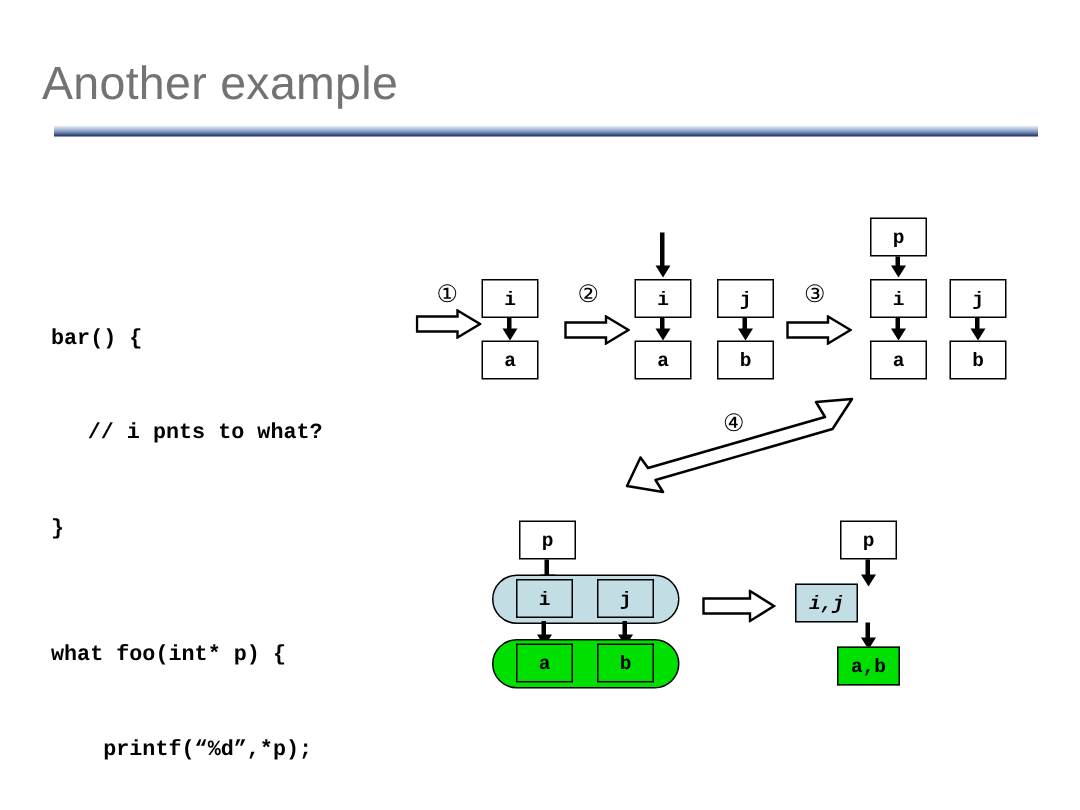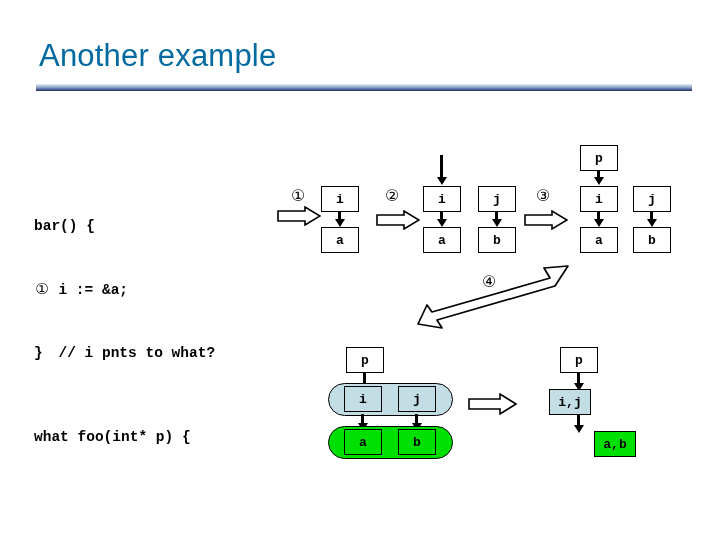--- a/index.html
+++ b/index.html
@@ -12,24 +12,24 @@
     width: 720px;
     height: 540px;
     background: #ffffff;
     overflow: hidden;
     font-family: "Liberation Sans", sans-serif;
   }
 
   
   #slide-title {
     position: absolute;
-    left: 39px;
+    left: 28px;
     top: 38px;
     font-size: 31px;
-    color: #0369a1;
+    color: #737373;
     font-family: "Liberation Sans", sans-serif;
     letter-spacing: 0.2px;
     white-space: nowrap;
   }
   #title-rule {
     position: absolute;
     left: 36px;
     top: 84px;
     width: 656px;
     height: 7px;
@@ -119,29 +119,29 @@
 </head>
 <body>
 
 <div id="slide">
 
   <div id="slide-title">Another example</div>
   <div id="title-rule"></div>
 
   <div id="code-bar" class="code">
     <div><span>bar() {</span></div>
-    <div><span class="circled">①</span> <span>i := &amp;a;</span></div>
     <div><span class="circled"></span> <span>// i pnts to what?</span></div>
     
   </div>
 
   <div id="code-close" class="code">}</div>
 
   <div id="code-foo" class="code">
     <div>what foo(int* p) {</div>
+    <div>    printf(“%d”,*p);</div>
     
   </div>
 
   <div class="stage-label" style="left:291px; top:188px;">①</div>
   <svg class="blockarrow" style="left:277px; top:206px;" width="44" height="20" viewBox="0 0 44 20">
     <polygon points="1,5 28,5 28,1 43,10 28,19 28,15 1,15" fill="#ffffff" stroke="#000000" stroke-width="1.6"></polygon>
   </svg>
 
   <div class="vbox" style="left:321px; top:186px;">i</div>
   <div class="conn" style="left:338px; top:212px; height:9px;"></div>
@@ -208,18 +208,18 @@
   <div class="vbox green" style="left:398px; top:429px;">b</div>
 
   <svg class="blockarrow" style="left:468px; top:393px;" width="50" height="22" viewBox="0 0 50 22">
     <polygon points="1,6 32,6 32,1 48,11 32,21 32,16 1,16" fill="#ffffff" stroke="#000000" stroke-width="1.6"></polygon>
   </svg>
 
   <div class="vbox" style="left:560px; top:347px;">p</div>
   <div class="conn" style="left:577px; top:373px; height:13px;"></div>
   <div class="connhead" style="left:574px; top:383px;"></div>
 
-  <div class="vbox blue wide" style="left:549px; top:389px;">i,j</div>
+  <div class="vbox blue wide" style="left:530px; top:389px;font-style:italic;">i,j</div>
   <div class="conn" style="left:577px; top:415px; height:13px;"></div>
   <div class="connhead" style="left:574px; top:425px;"></div>
-  <div class="vbox green wide" style="left:558px; top:431px;margin-left:36px;">a,b</div>
+  <div class="vbox green wide" style="left:558px; top:431px;">a,b</div>
 
 </div>
 
 </body></html>

